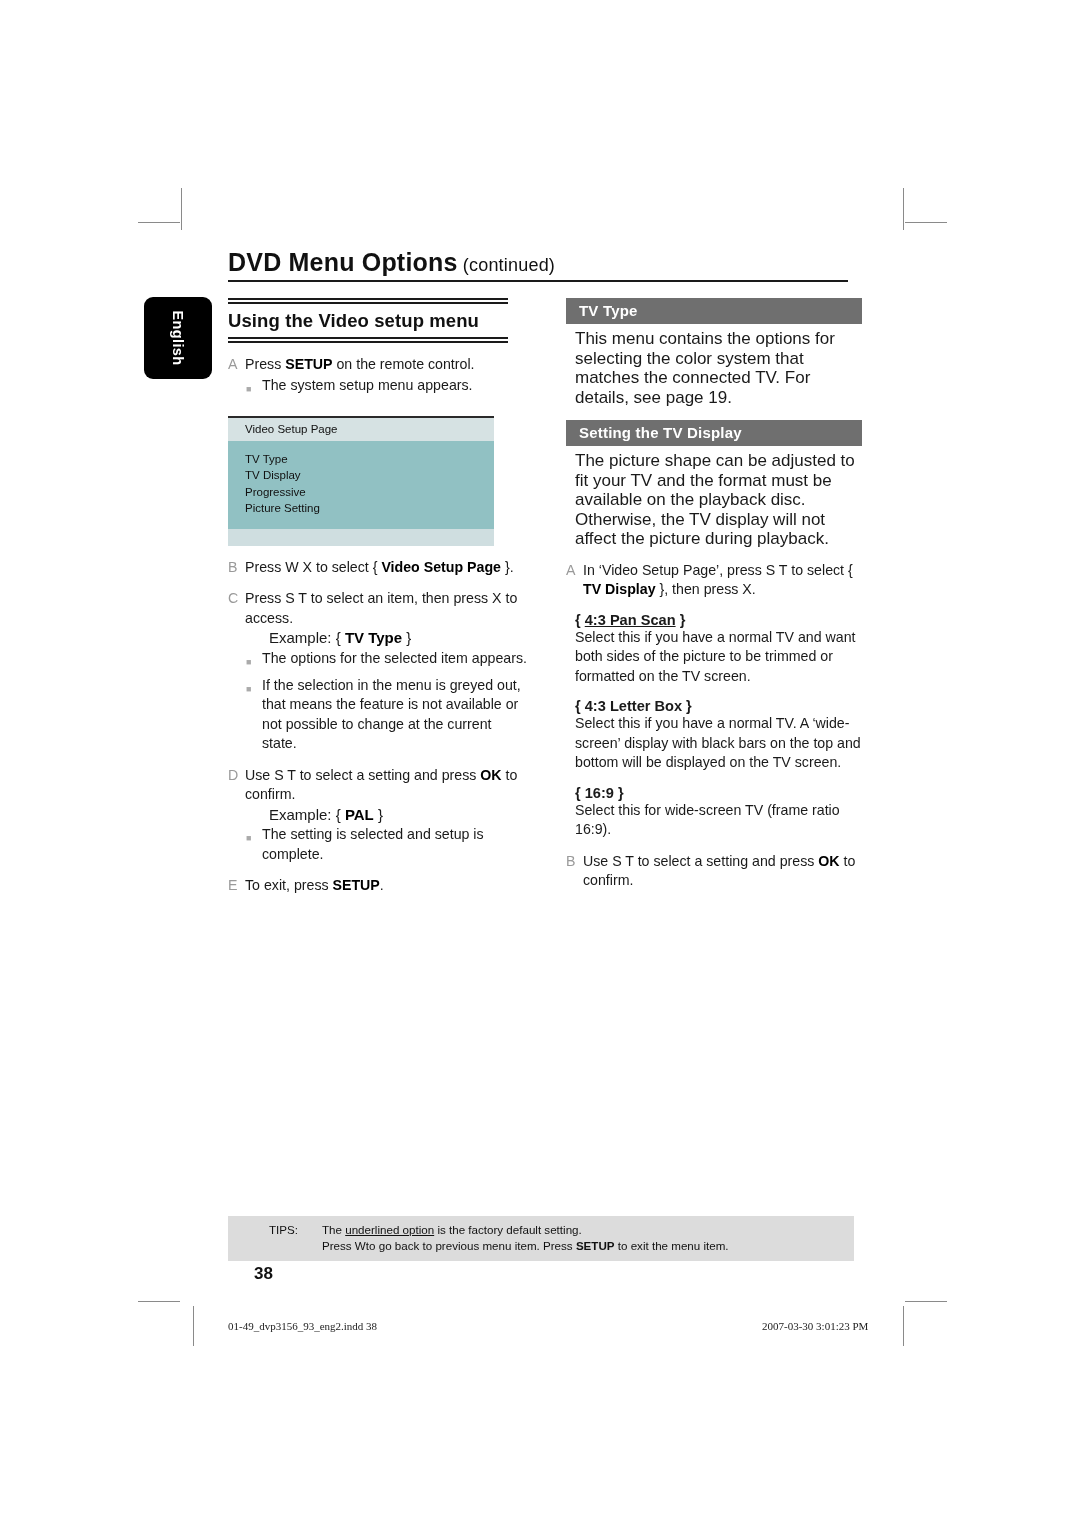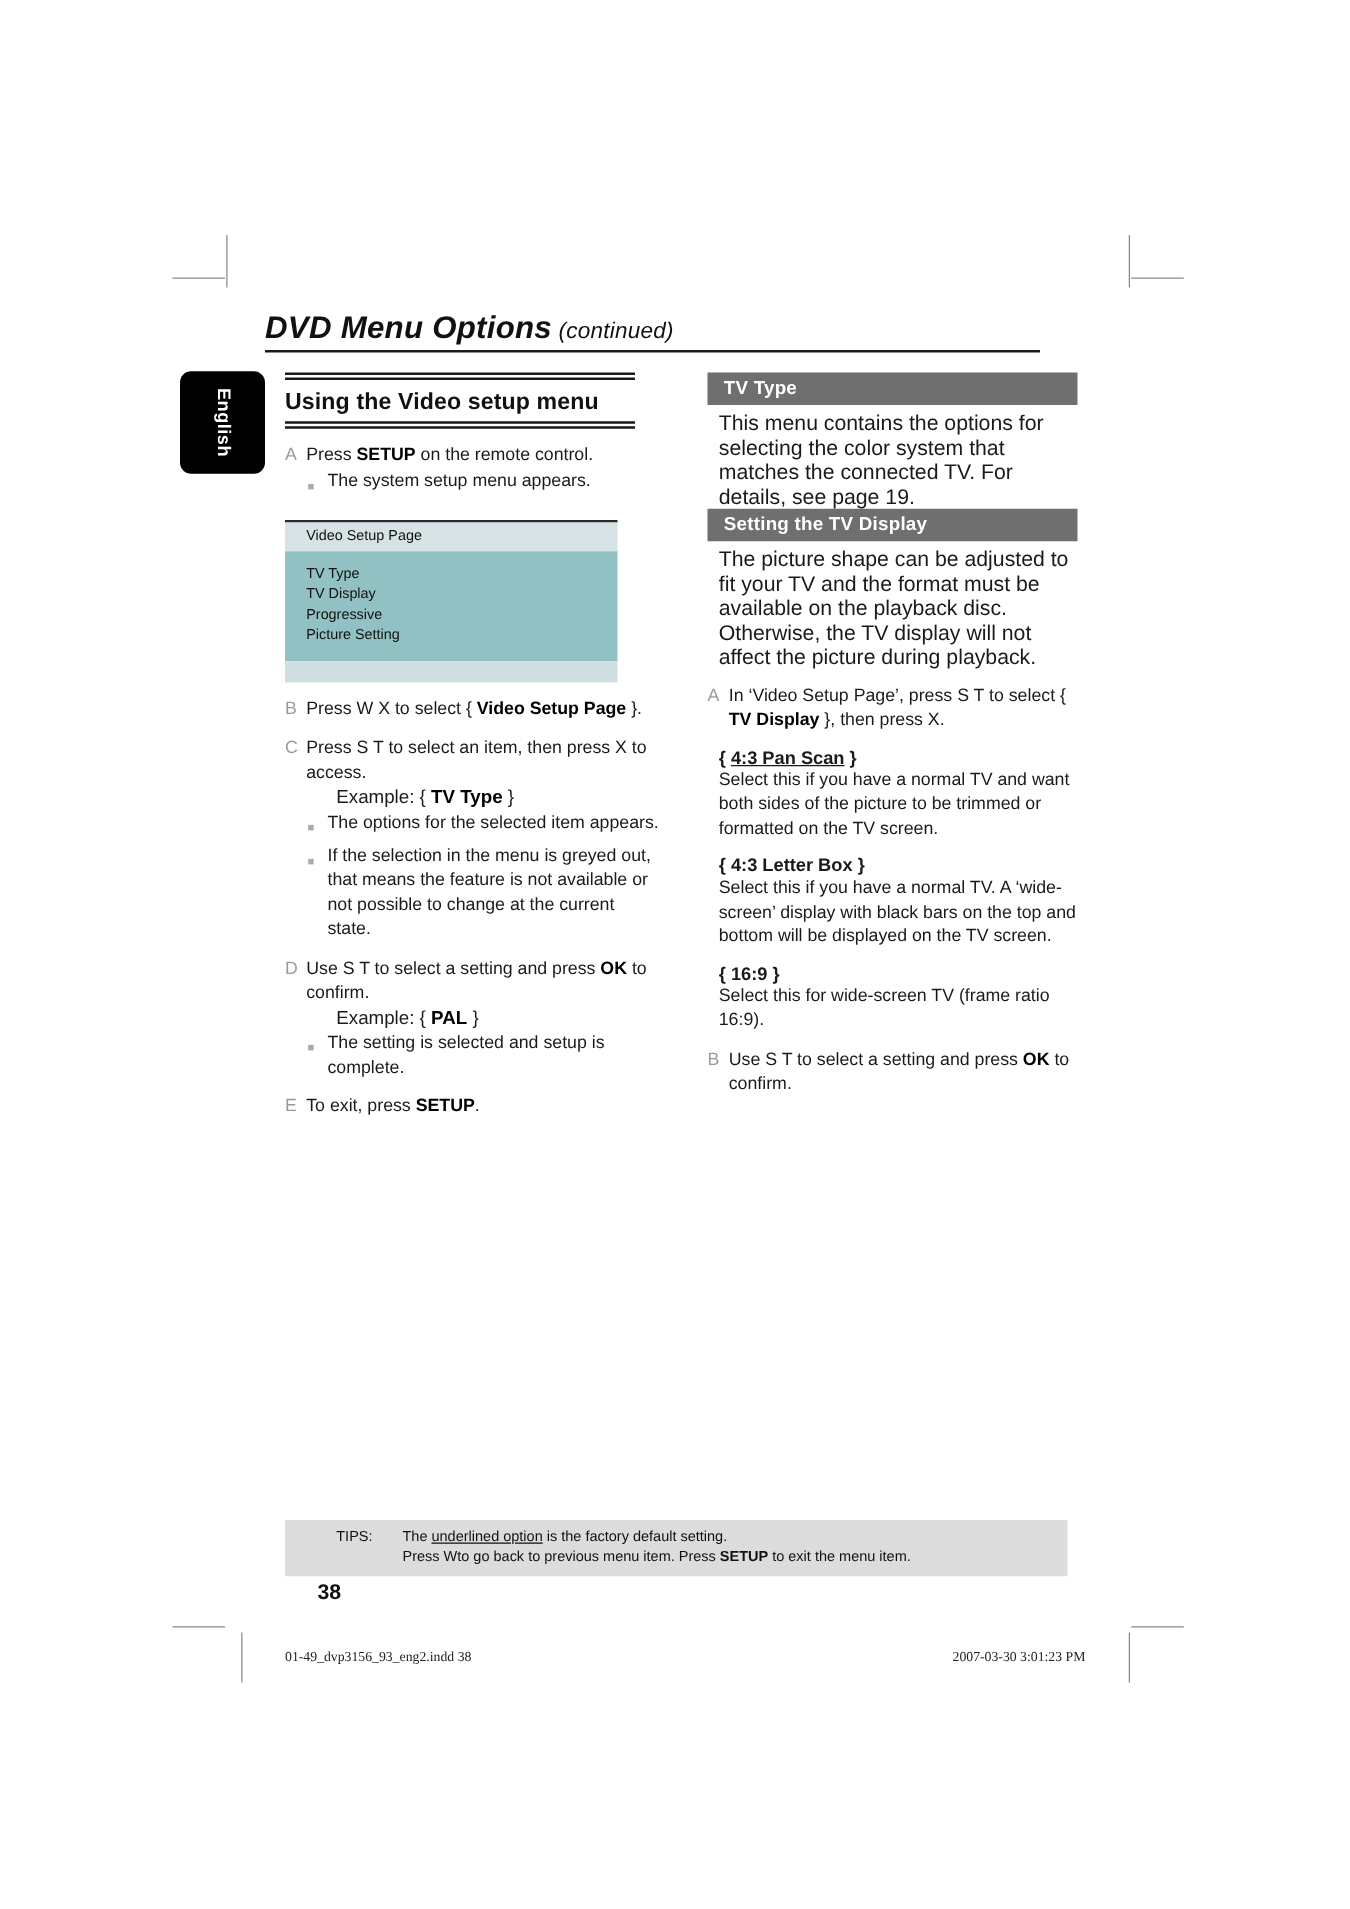--- a/index.html
+++ b/index.html
@@ -27,24 +27,23 @@
   
   .page {
     position: absolute;
     left: 0; top: 0;
     width: 1080px; height: 1527px;
   }
 
   
   .title-block {
     position: absolute;
-    left: 212px;
+    left: 228px;
     top: 248px;
     width: 620px;
-    font-style: italic;
   }
   .title-block h1 {
     margin: 0;
     font-size: 25px;
     font-weight: bold;
     letter-spacing: 0.2px;
     color: #111;
   }
   .title-block h1 .cont {
     font-size: 18px;
@@ -200,21 +199,21 @@
     font-weight: bold;
     padding-left: 9px;
     margin-top: 12px;
   }
   .opt-title .u { text-decoration: underline; }
   .opt-body {
     font-size: 14.2px;
     line-height: 19.5px;
     padding-left: 9px;
   }
-  .gap-top { }
+  .gap-top { margin-top: 13px; }
 
   
   .tips {
     position: absolute;
     left: 228px;
     top: 1216px;
     width: 626px;
     background: #dcdcdc;
     padding: 6px 0 7px 0;
   }

